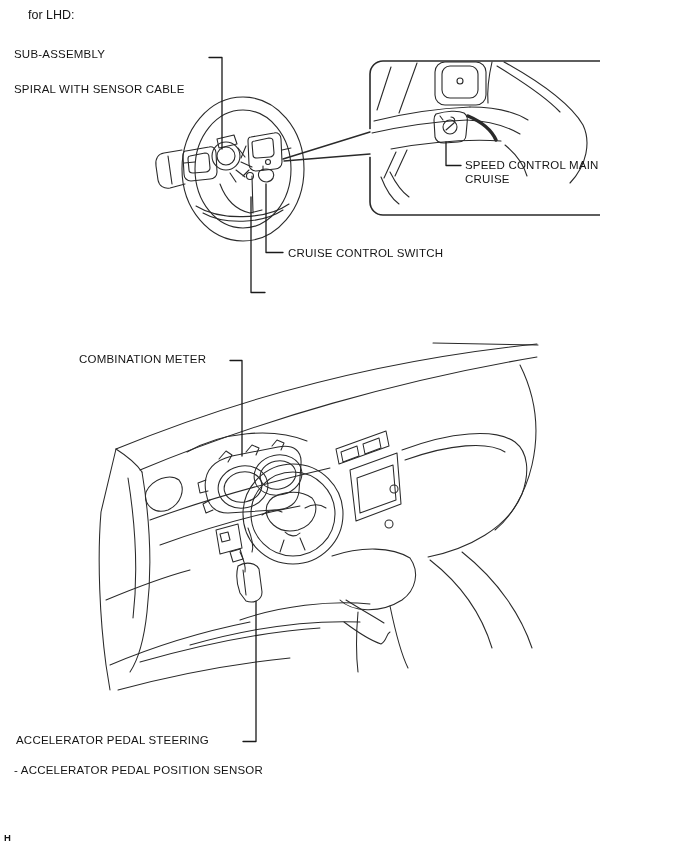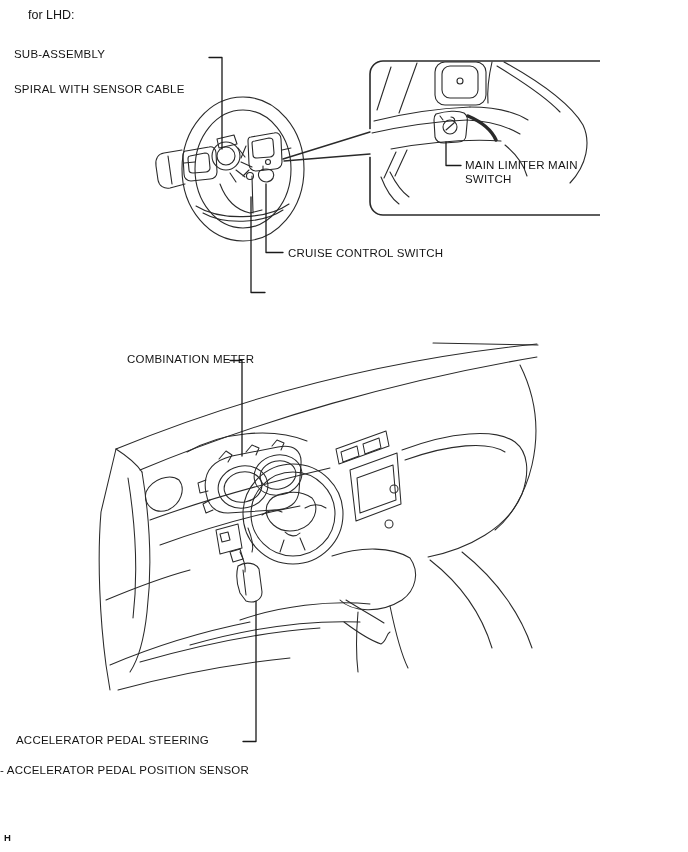--- a/index.html
+++ b/index.html
@@ -151,26 +151,26 @@
       <path d="M230,360.5 L242,360.5 L242,456"></path>
       <path d="M256,601 L256,741.5 L243,741.5"></path>
     </g>
   </svg>
 
   <div class="note" style="left:28px;top:8px;">for LHD:</div>
 
   <div class="label" style="left:14px;top:49px;margin-top:33px;">SPIRAL WITH SENSOR CABLE</div>
   <div class="label" style="left:14px;top:47px;">SUB-ASSEMBLY</div>
 
-  <div class="label" style="left:465px;top:158px;">MAIN LIMITER MAIN</div>
-  <div class="label" style="left:465px;top:172px;">SWITCH</div>
+  <div class="label" style="left:465px;top:158px;">SPEED CONTROL MAIN</div>
+  <div class="label" style="left:465px;top:172px;">CRUISE</div>
 
   <div class="label" style="left:288px;top:246px;">CRUISE CONTROL SWITCH</div>
 
 
-  <div class="label" style="left:79px;top:352px;margin-left:48px;">COMBINATION METER</div>
+  <div class="label" style="left:79px;top:352px;">COMBINATION METER</div>
 
   <div class="label" style="left:16px;top:733px;">ACCELERATOR PEDAL STEERING</div>
 
-  <div class="label" style="left:0;top:763px;text-align:center;">- ACCELERATOR PEDAL POSITION SENSOR</div>
+  <div class="label" style="left:14px;top:763px;text-align:center;">- ACCELERATOR PEDAL POSITION SENSOR</div>
 
   <div class="footer" style="left:4px;top:832px;">H</div>
 </div>
 
 </body></html>

